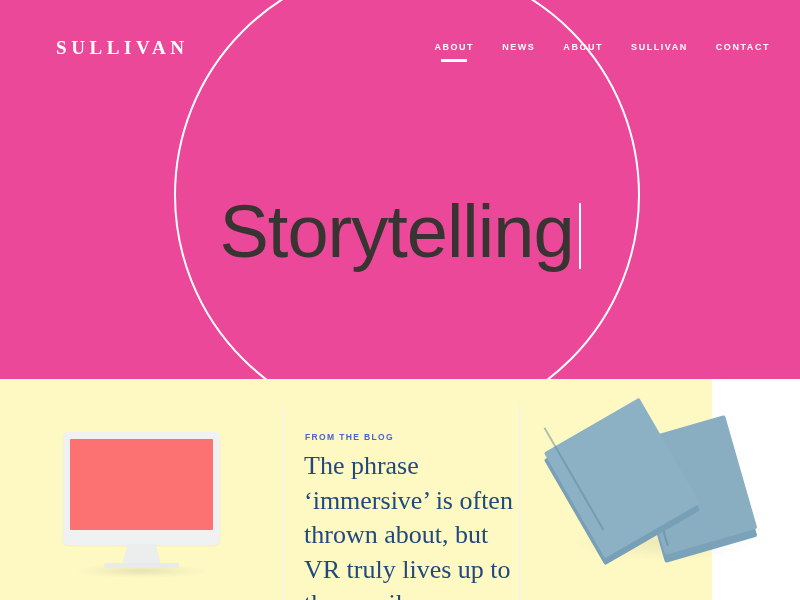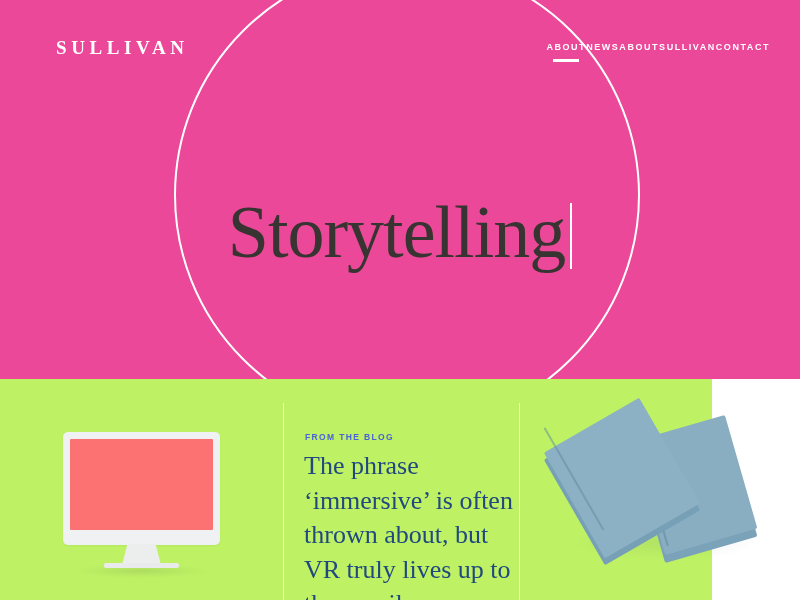--- a/index.html
+++ b/index.html
@@ -57,20 +57,21 @@
     line-height: 1;
     white-space: nowrap;
   }
 
   .nav {
     position: absolute;
     right: 30px;
     top: 43px;
     display: flex;
     align-items: flex-end;
+    gap: 28px;
   }
   .nav-item {
     position: relative;
     font-size: 9px;
     font-weight: 700;
     letter-spacing: 1.55px;
     color: #ffffff;
     line-height: 1;
     white-space: nowrap;
     padding-bottom: 10px;
@@ -92,21 +93,20 @@
     left: 0;
     top: 145px;
     width: 800px;
     text-align: center;
     font-size: 74px;
     font-weight: 300;
     letter-spacing: -1px;
     color: #383431;
     line-height: 1;
     white-space: nowrap;
-    font-family: Liberation Serif, serif;
   }
   .hero-caret {
     display: inline-block;
     width: 2px;
     height: 66px;
     background: #ffffff;
     vertical-align: -12px;
     margin-left: 5px;
   }
 
@@ -121,21 +121,21 @@
     border-top: 11px solid #fdc440;
   }
 
   
   .panels {
     position: absolute;
     left: 0;
     top: 379px;
     width: 712px;
     height: 221px;
-    background: #bef264;
+    background: #fef9c3;
   }
 
   .divider {
     position: absolute;
     top: 24px;
     width: 1px;
     height: 197px;
     background: #f1f2f4;
   }
   .divider.left { left: 283px; }

